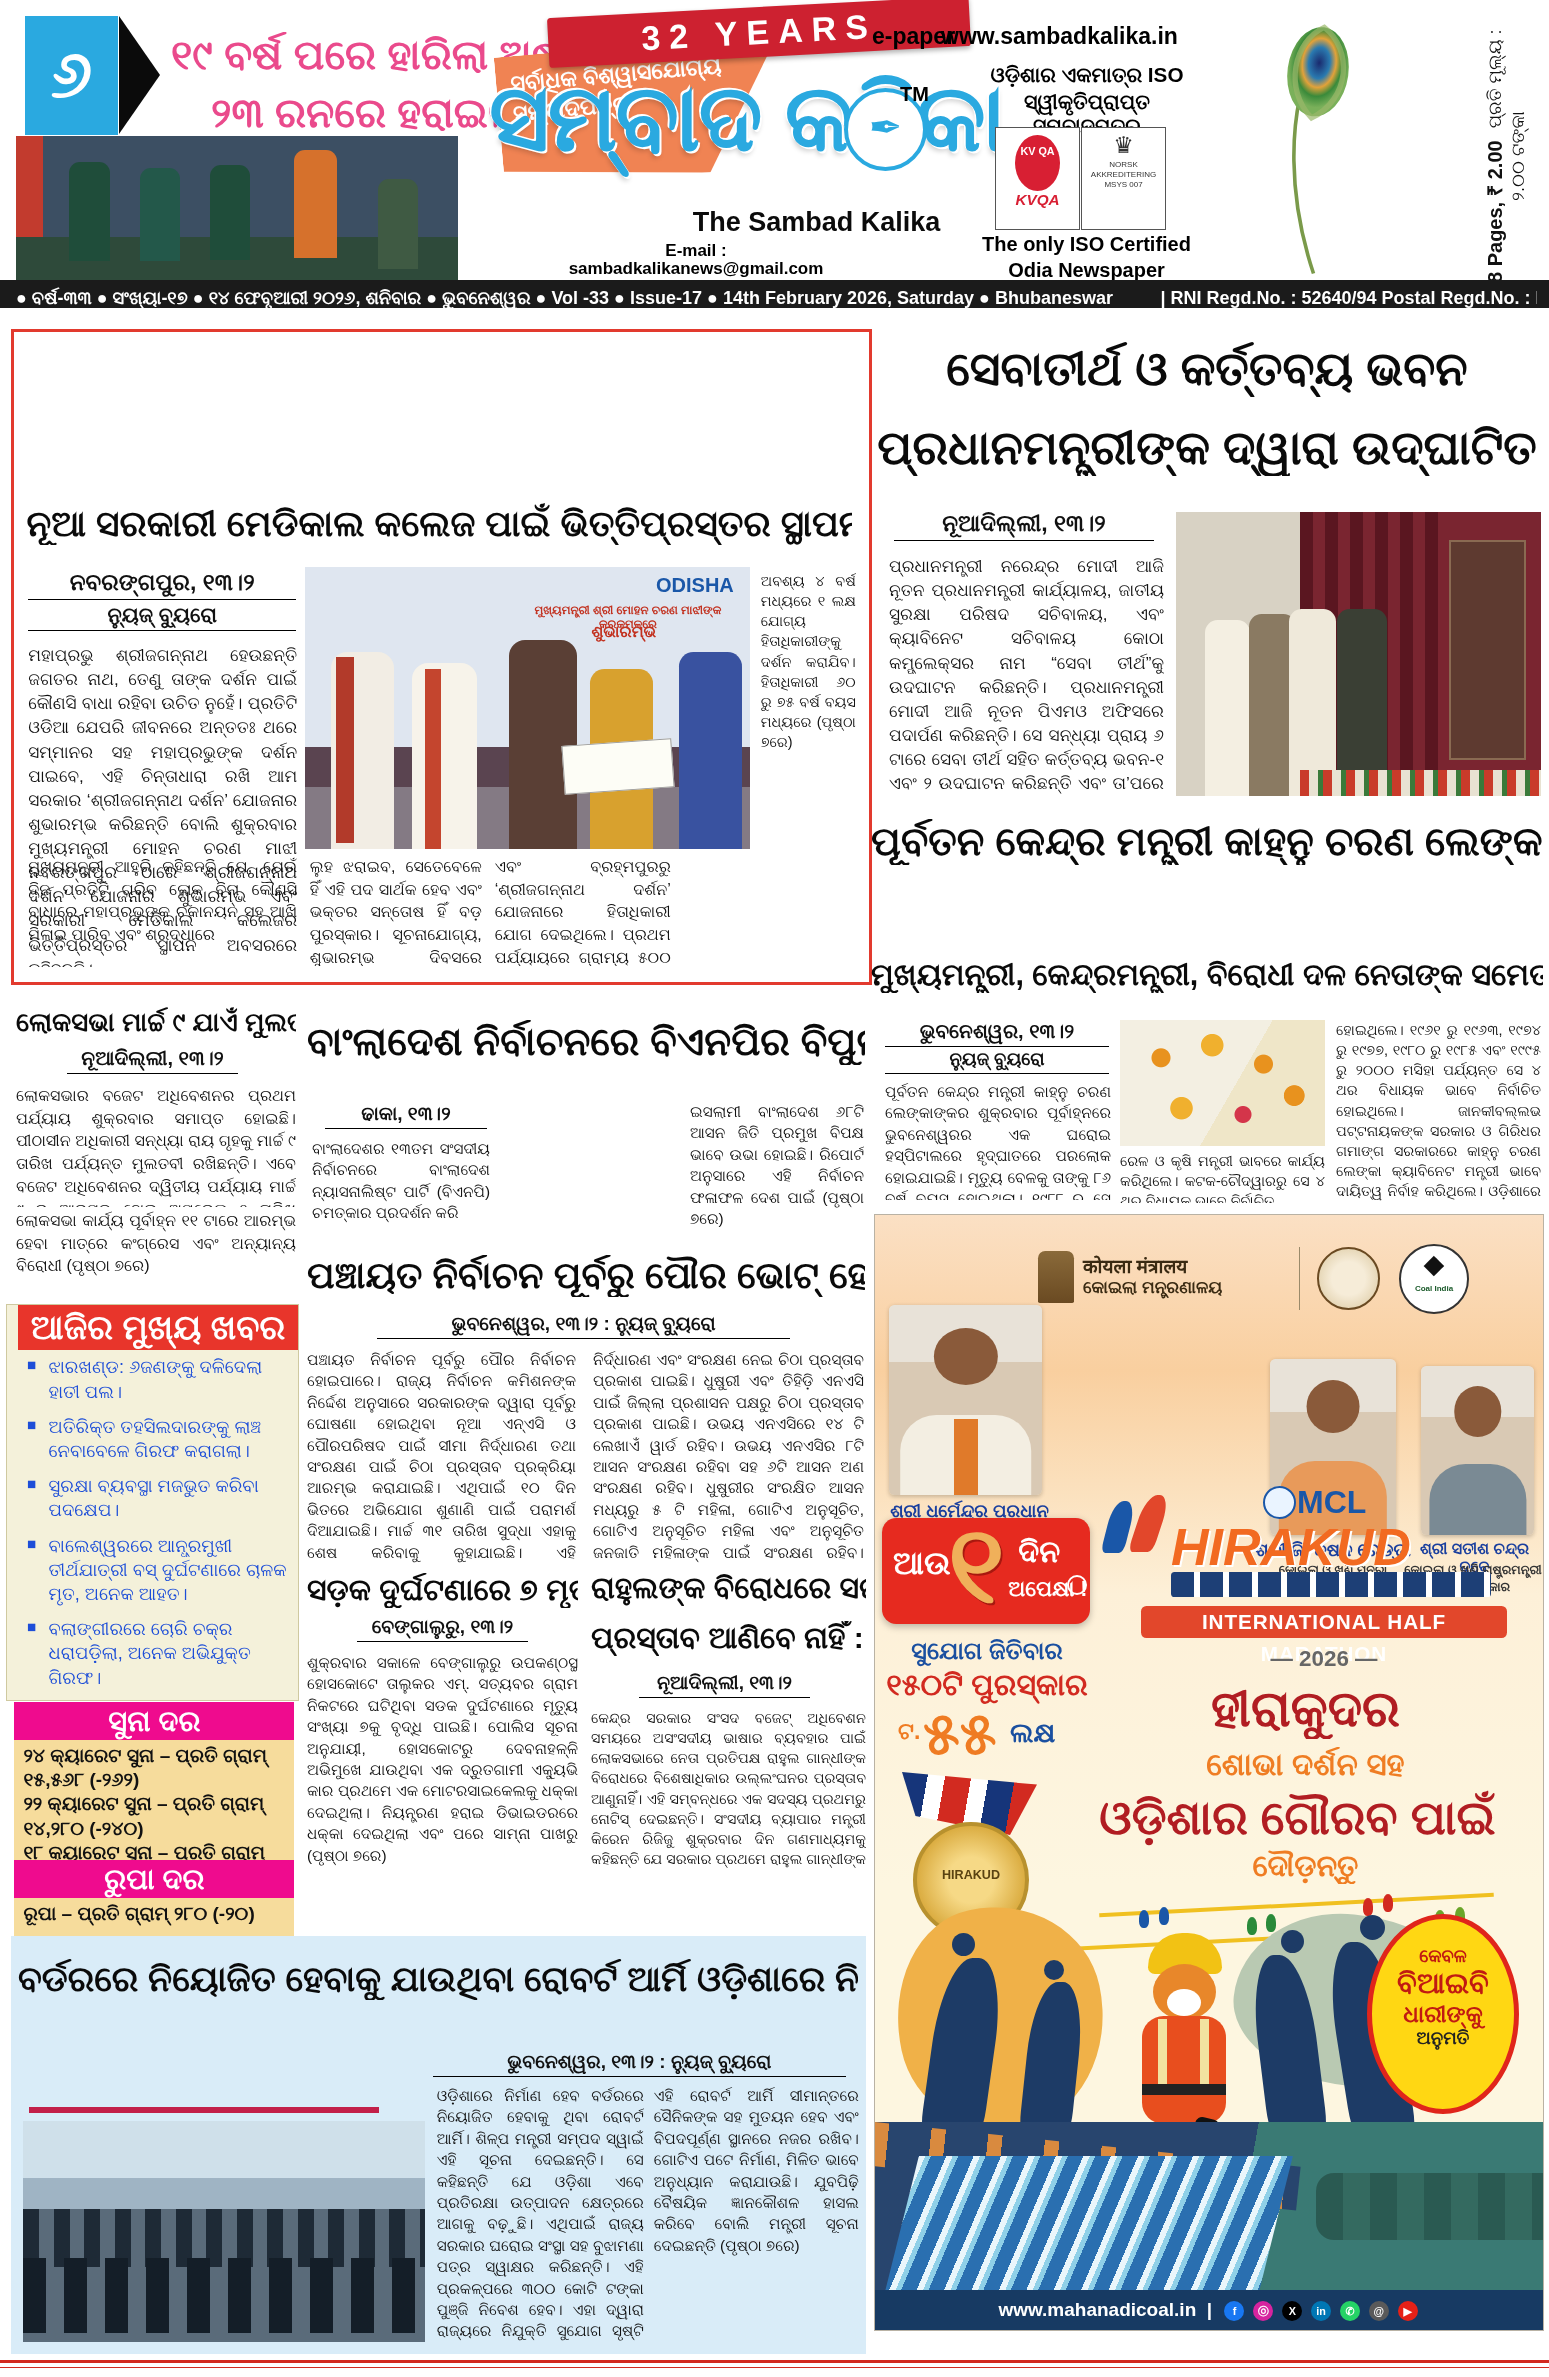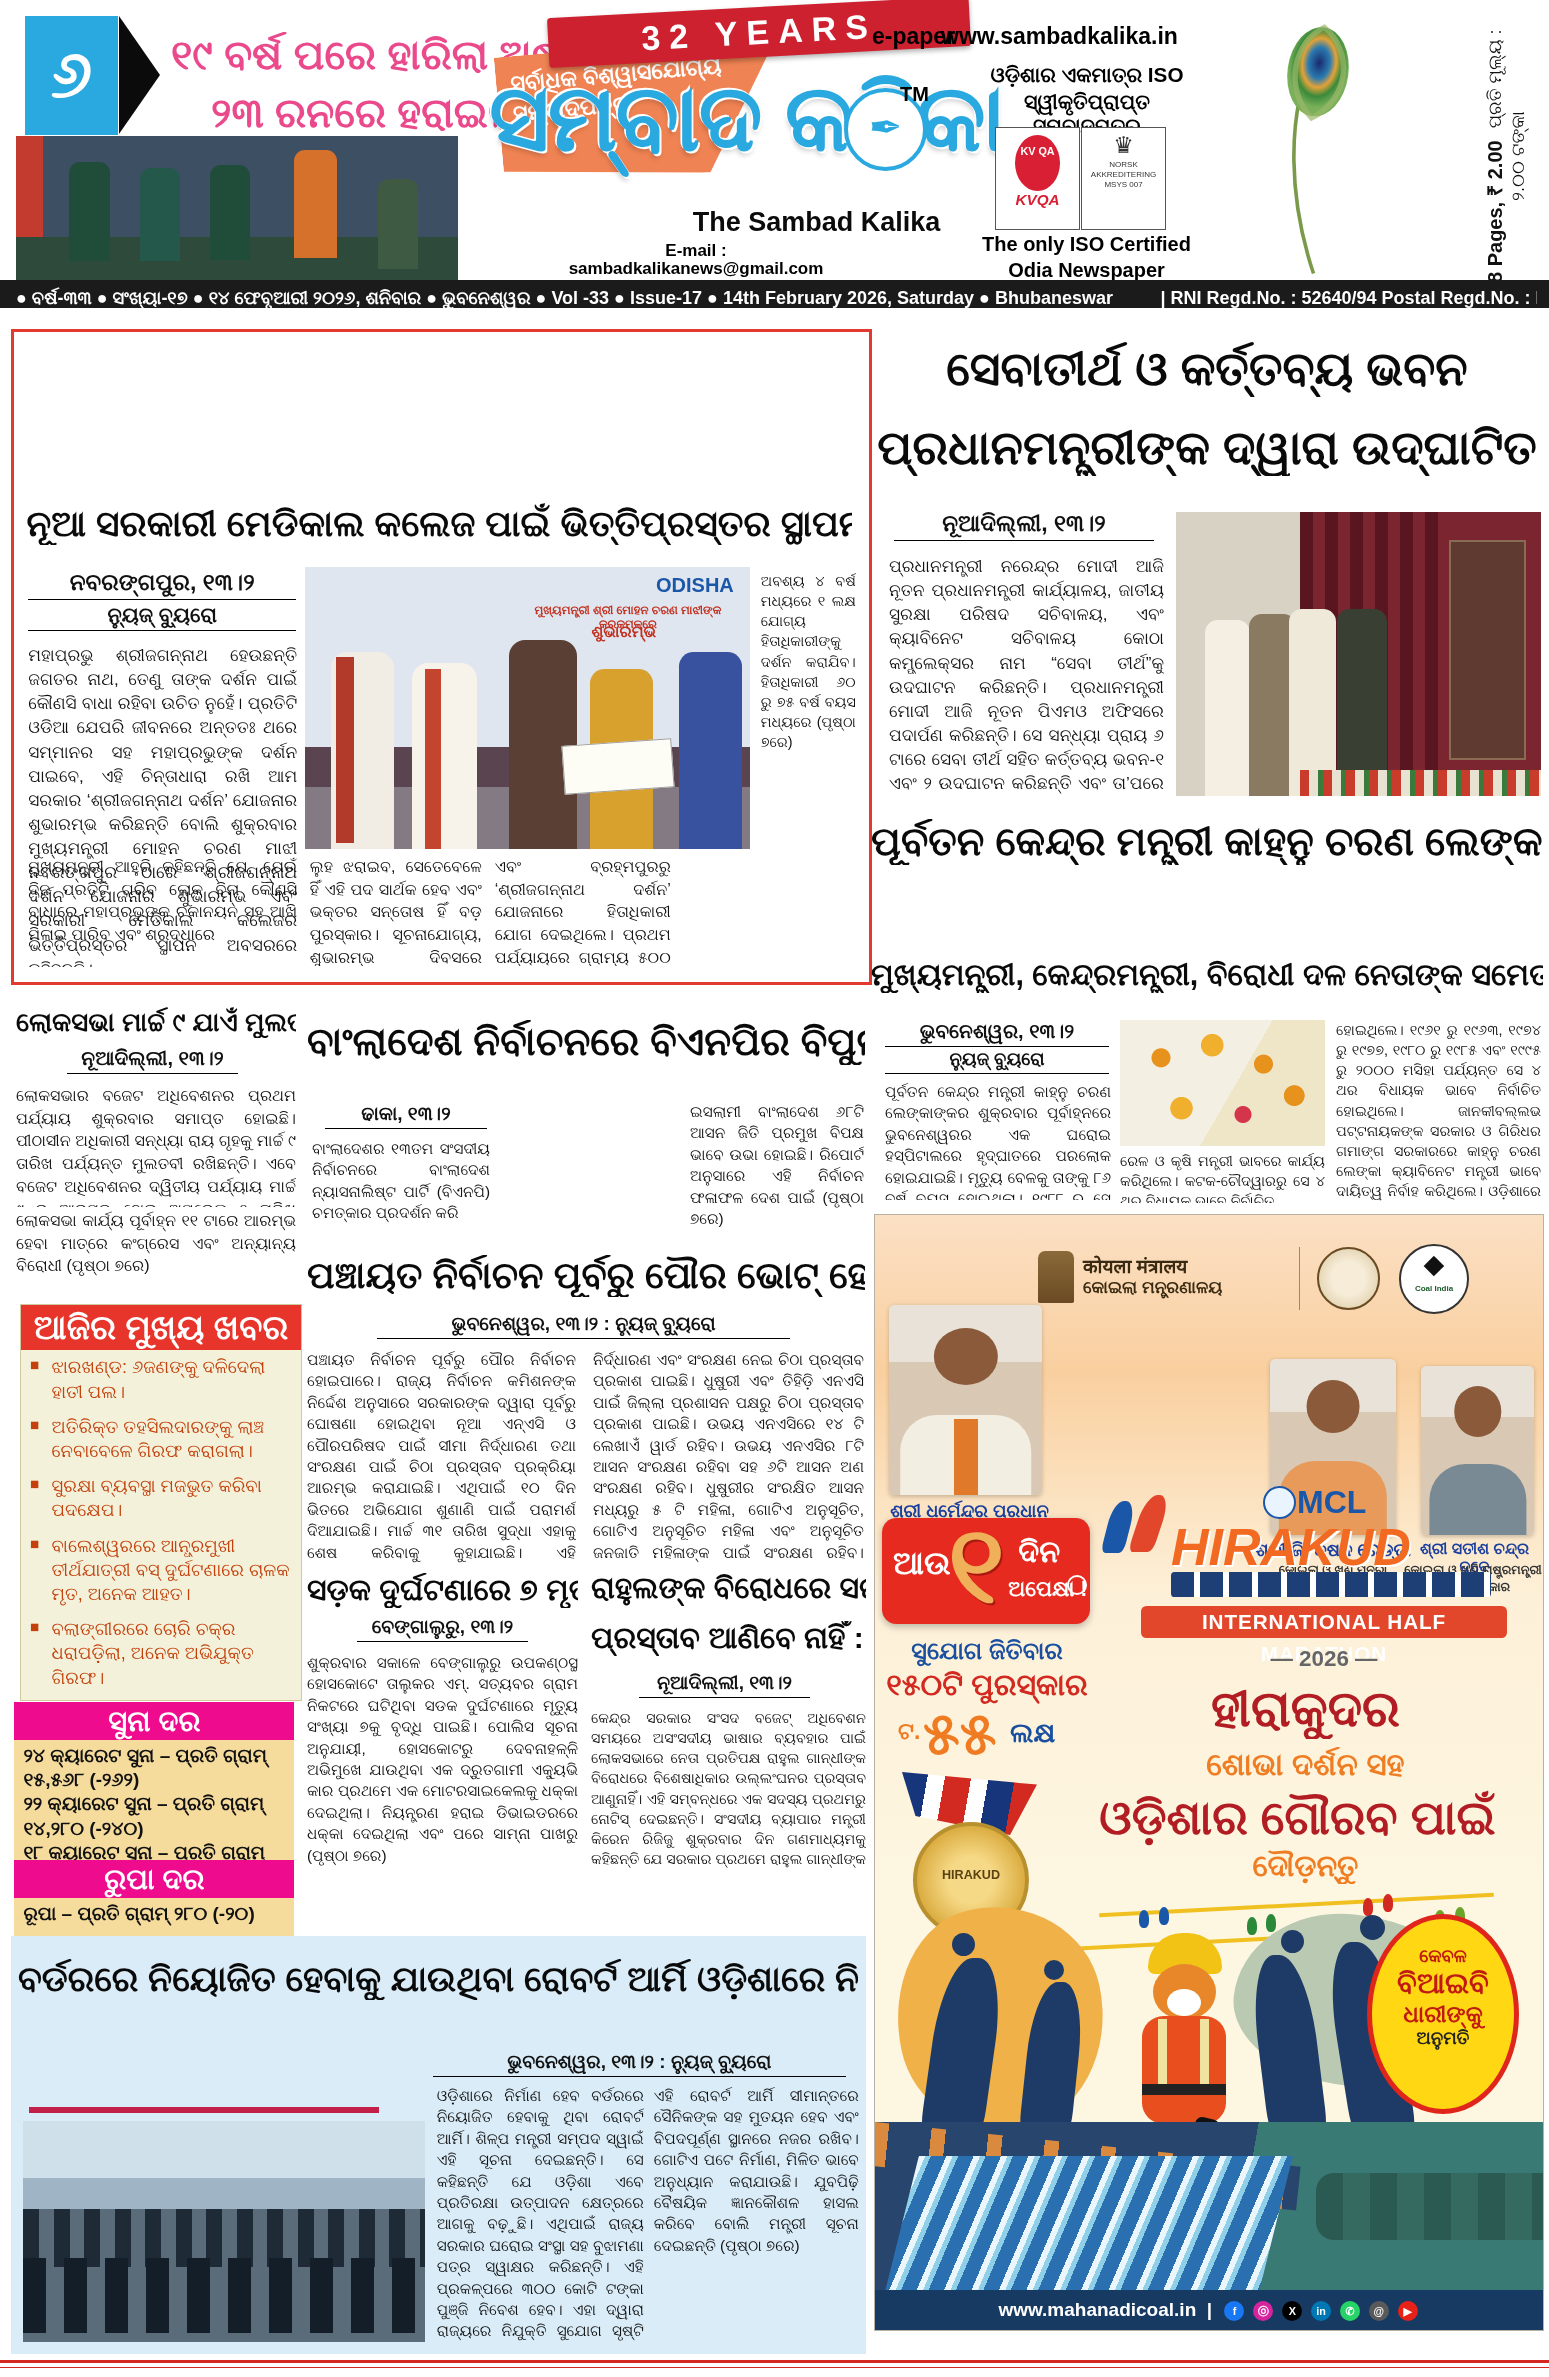--- a/index.html
+++ b/index.html
@@ -21,21 +21,21 @@
   .masttitle{color:#2aa9e0;font-weight:bold;font-size:93px;white-space:nowrap;text-shadow:1.8px 1.8px 0 #fff,-1.8px -1.8px 0 #fff,0 3.6px 5.4px rgba(0,0,0,.18);letter-spacing:-1.8px;}
   .mast-icon{width:75px;height:75px;border:4.5px solid #2aa9e0;border-radius:50%;background:#fff;color:#2aa9e0;font-size:40px;text-align:center;line-height:70px;}
   .certbox{border:1.8px solid #555;background:#fff;text-align:center;overflow:hidden;}
   .kv-circle{width:45px;height:45px;border-radius:50%;background:#d81f33;color:#fff;font-size:10.8px;font-weight:bold;line-height:1.1;display:inline-block;padding-top:0;margin-top:7.2px;}
   .price-vert{writing-mode:vertical-rl;transform:rotate(180deg);text-align:center;color:#111;}
   .strip{background:#1b1b1b;color:#fff;font-weight:bold;font-size:18px;line-height:36px;}
   
   .leadbox{border:3.6px solid #e23a2e;}
   .keybox{background:#f4f1da;border:0.9px solid #cfc9a0;}
   .keyhead{background:#e8352b;color:#fff;font-weight:bold;font-size:34px;text-align:center;line-height:45px;}
-  .keyitem{font-size:18px;line-height:1.35;color:#c2410c;padding:5.4px 9px 5.4px 30.5px;position:relative;text-align:left;}
+  .keyitem{font-size:18px;line-height:1.35;color:#1d4ed8;padding:5.4px 9px 5.4px 30.5px;position:relative;text-align:left;}
   .keyitem::before{content:"■";position:absolute;left:9px;top:5.4px;font-size:15.3px;}
   .ratehead{background:#ef0b8e;color:#fff;font-weight:bold;font-size:29px;text-align:center;line-height:38px;}
   .ratebody{background:#f6dc9c;color:#111;font-weight:bold;font-size:19px;line-height:1.28;padding:3.6px 9px;}
   .robotbox{background:#d9ecf8;}
   
   .adbox{border:0.9px solid #b9b2a4;background:linear-gradient(180deg,#fbe0c4 0%,#f9cf9f 14%,#fdf0d8 34%,#fdf6e0 60%,#fdf6e0 100%);}
   .person{background:linear-gradient(180deg,#e8e2d8 0 30%,#d9c9b4 30% 100%);border-radius:5.4px;box-shadow:0 1.8px 4.5px rgba(0,0,0,.2);overflow:hidden;}
   .person .head{position:absolute;left:50%;top:12%;width:42%;height:30%;transform:translateX(-50%);background:#8a5a3a;border-radius:50%;}
   .person .torso{position:absolute;left:50%;bottom:0;width:86%;height:42%;transform:translateX(-50%);border-radius:36px 36px 0 0;}
   .offname{color:#1a3f9e;font-weight:bold;font-size:18px;text-align:center;}
@@ -228,21 +228,21 @@
 
   <div class="abs headline nw" style="left:307px;top:1255px;width:558px;font-size:37px;">ପଞ୍ଚାୟତ ନିର୍ବାଚନ ପୂର୍ବରୁ ପୌର ଭୋଟ୍ ହୋଇପାରେ</div>
   <div class="abs dl" style="left:377px;top:1313px;width:413px;font-size:19px;">ଭୁବନେଶ୍ୱର, ୧୩।୨ : ନ୍ୟୁଜ୍ ବ୍ୟୁରୋ</div>
   <div class="abs body-sm" style="left:307px;top:1349px;width:269px;height:214px;">
     <span>ପଞ୍ଚାୟତ ନିର୍ବାଚନ ପୂର୍ବରୁ ପୌର ନିର୍ବାଚନ ହୋଇପାରେ। ରାଜ୍ୟ ନିର୍ବାଚନ କମିଶନଙ୍କ ନିର୍ଦ୍ଦେଶ ଅନୁସାରେ ସରକାରଙ୍କ ଦ୍ୱାରା ପୂର୍ବରୁ ଘୋଷଣା ହୋଇଥିବା ନୂଆ ଏନ୍‌ଏସି ଓ ପୌରପରିଷଦ ପାଇଁ ସୀମା ନିର୍ଦ୍ଧାରଣ ତଥା ସଂରକ୍ଷଣ ପାଇଁ ଚିଠା ପ୍ରସ୍ତାବ ପ୍ରକ୍ରିୟା ଆରମ୍ଭ କରାଯାଇଛି। ଏଥିପାଇଁ ୧୦ ଦିନ ଭିତରେ ଅଭିଯୋଗ ଶୁଣାଣି ପାଇଁ ପରାମର୍ଶ ଦିଆଯାଇଛି। ମାର୍ଚ୍ଚ ୩୧ ତାରିଖ ସୁଦ୍ଧା ଏହାକୁ ଶେଷ କରିବାକୁ କୁହାଯାଇଛି। ଏହି ପରିପ୍ରେକ୍ଷୀରେ ଭଦ୍ରକ ଓ ଗଞ୍ଜାମ ଜିଲ୍ଲାରେ ପ୍ରକ୍ରିୟା ଆରମ୍ଭ ହୋଇଛି। ଭଦ୍ରକ ଜିଲ୍ଲାରେ ଦୁଇ ନୂଆ ଏନଏସିର ସୀମା</span>
   </div>
   <div class="abs body-sm" style="left:593px;top:1349px;width:271px;height:214px;">
     <span>ନିର୍ଦ୍ଧାରଣ ଏବଂ ସଂରକ୍ଷଣ ନେଇ ଚିଠା ପ୍ରସ୍ତାବ ପ୍ରକାଶ ପାଇଛି। ଧୁଷୁରୀ ଏବଂ ତିହିଡ଼ି ଏନଏସି ପାଇଁ ଜିଲ୍ଲା ପ୍ର‍ଶାସନ ପକ୍ଷରୁ ଚିଠା ପ୍ରସ୍ତାବ ପ୍ରକାଶ ପାଇଛି। ଉଭୟ ଏନଏସିରେ ୧୪ ଟି ଲେଖାଏଁ ୱାର୍ଡ ରହିବ। ଉଭୟ ଏନଏସିର ୮ଟି ଆସନ ସଂରକ୍ଷଣ ରହିବା ସହ ୬ଟି ଆସନ ଅଣ ସଂରକ୍ଷଣ ରହିବ। ଧୁଷୁରୀର ସଂରକ୍ଷିତ ଆସନ ମଧ୍ୟରୁ ୫ ଟି ମହିଳା, ଗୋଟିଏ ଅନୁସୂଚିତ, ଗୋଟିଏ ଅନୁସୂଚିତ ମହିଳା ଏବଂ ଅନୁସୂଚିତ ଜନଜାତି ମହିଳାଙ୍କ ପାଇଁ ସଂରକ୍ଷଣ ରହିବ। ସେହିପରି ଘୋଷଣା ହୋଇଥିବା ଗଞ୍ଜାମର ୫ ନୂଆ ଏନଏସି ସୀମା ନିର୍ଦ୍ଧାରଣ ଏବଂ ସଂରକ୍ଷଣ ପାଇଁ ଚିଠା ପ୍ରସ୍ତାବ ପ୍ରକ୍ରିୟା ଆରମ୍ଭ ହୋଇଛି।</span>
   </div>
 
-  <div class="abs keybox" style="left:20px;top:1304px;width:280px;height:395px;">
+  <div class="abs keybox" style="left:6px;top:1304px;width:280px;height:395px;padding-left:11px;">
     <div class="keyhead">ଆଜିର ମୁଖ୍ୟ ଖବର</div>
     <div class="keyitem">ଝାରଖଣ୍ଡ: ୬ଜଣଙ୍କୁ ଦଳିଦେଲା ହାତୀ ପଲ।</div>
     <div class="keyitem">ଅତିରିକ୍ତ ତହସିଲଦାରଙ୍କୁ ଲାଞ୍ଚ ନେବାବେଳେ ଗିରଫ କରାଗଲା।</div>
     <div class="keyitem">ସୁରକ୍ଷା ବ୍ୟବସ୍ଥା ମଜଭୁତ କରିବା ପଦକ୍ଷେପ।</div>
     <div class="keyitem">ବାଲେଶ୍ୱରରେ ଆନ୍ଧ୍ରମୁଖୀ ତୀର୍ଥଯାତ୍ରୀ ବସ୍ ଦୁର୍ଘଟଣାରେ ଚାଳକ ମୃତ, ଅନେକ ଆହତ।</div>
     <div class="keyitem">ବଲାଙ୍ଗୀରରେ ଚୋରି ଚକ୍ର ଧରାପଡ଼ିଲା, ଅନେକ ଅଭିଯୁକ୍ତ ଗିରଫ।</div>
     <div class="keyitem">ବାଲେଶ୍ୱରରେ ଭୟାବହ ଅଗ୍ନିକାଣ୍ଡରେ ଗୋଦାମ ଧ୍ୱଂସ ଲକ୍ଷାଧିକ କ୍ଷତି।</div>
   </div>
 
   <div class="abs ratehead" style="left:14.4px;top:1702px;width:280px;">ସୁନା ଦର</div>

